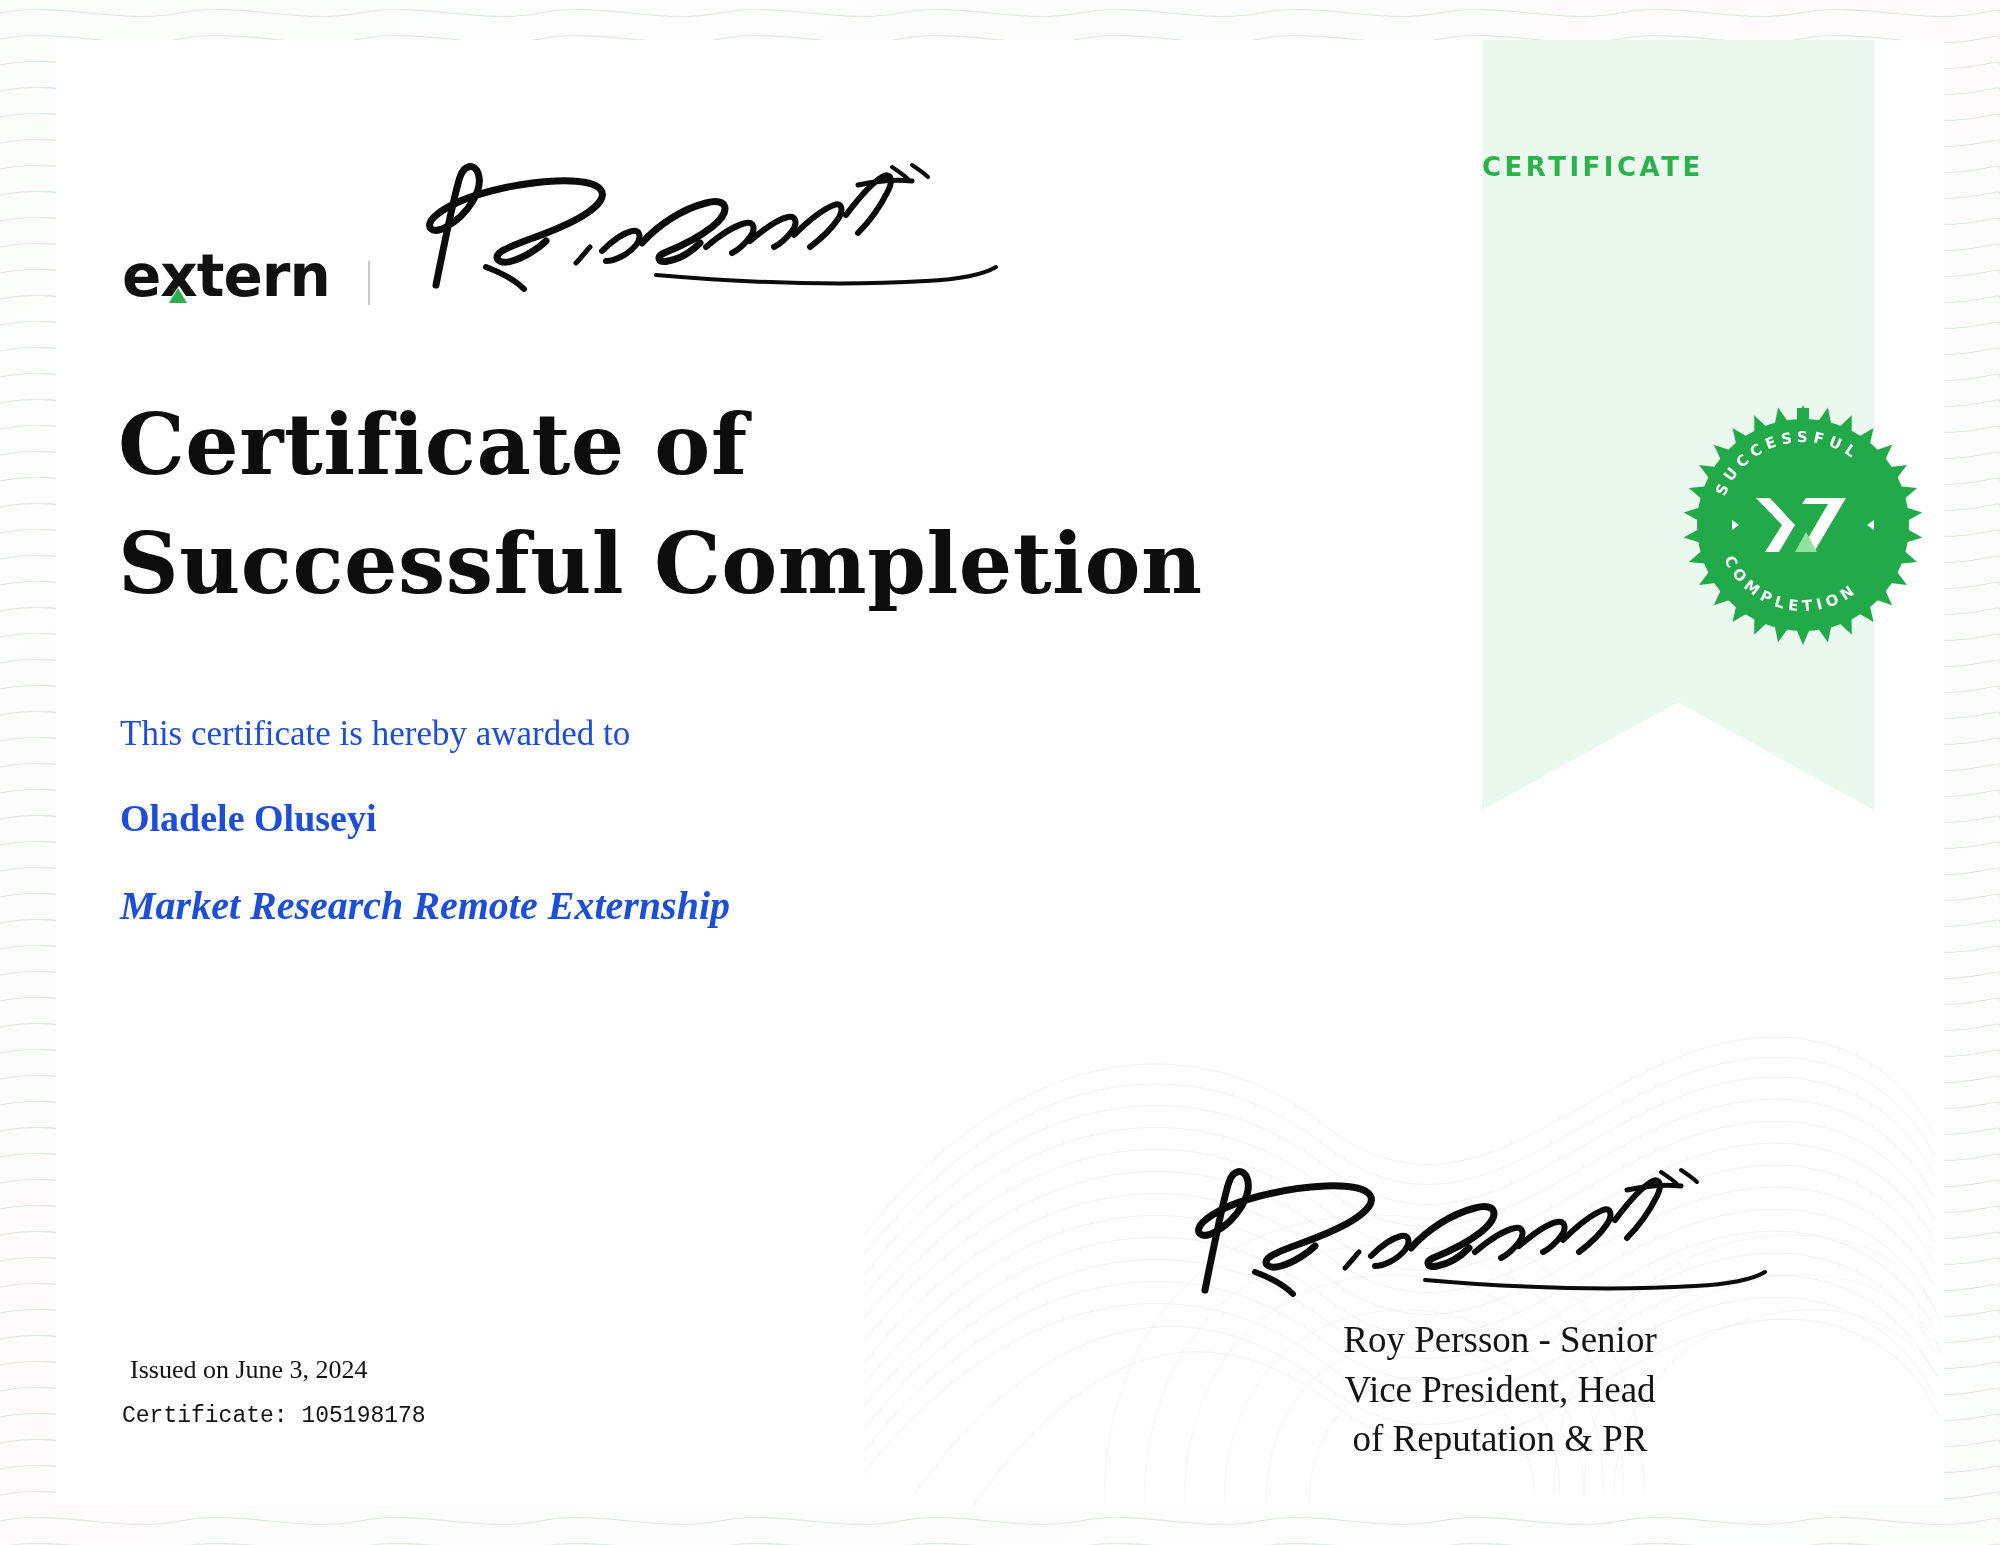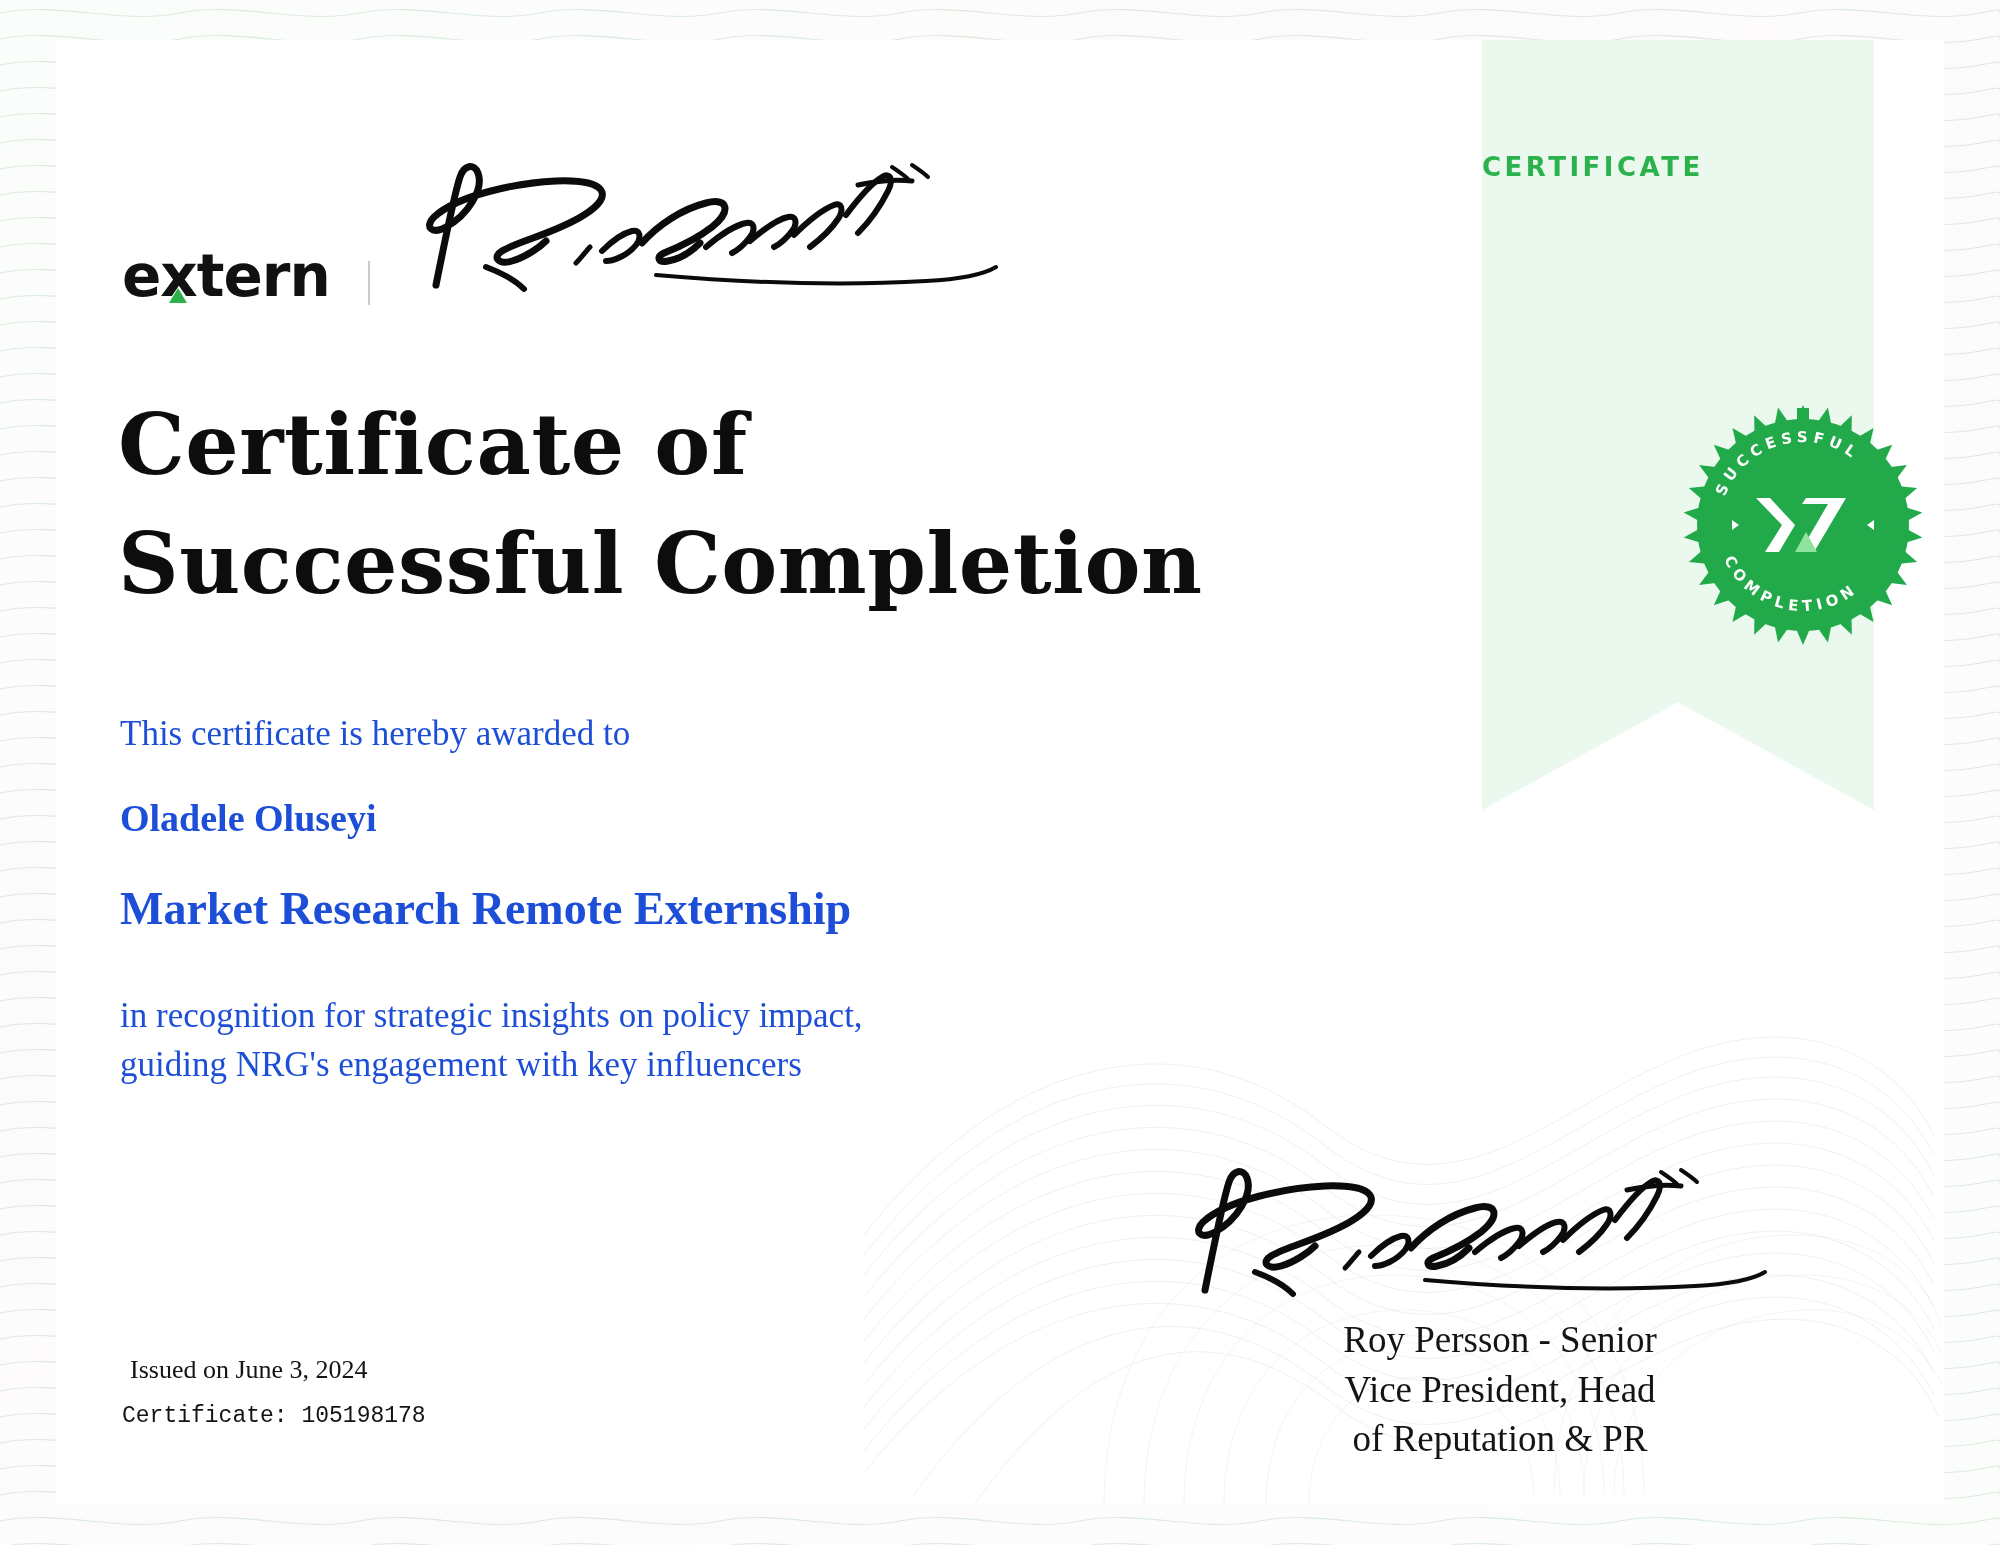--- a/index.html
+++ b/index.html
@@ -114,23 +114,24 @@
   .recipient {
     font-size: 38px;
     font-weight: 700;
     margin: 0 0 42px 0;
   }
   .appreciation {
     font-size: 35px;
     margin: 0 0 46px 0;
   }
   .program {
-    font-size: 46px;
+    font-size: 40px;
     font-weight: 700;
     margin: 0 0 52px 0;
+    font-style: italic;
   }
   .recognition {
     font-size: 35px;
     line-height: 1.42;
     margin: 56px 0 0 0;
     max-width: 1000px;
   }
 
   
   .issued-block {
@@ -294,24 +295,20 @@
 
   <div class="headline">
     <span class="line">Certificate of</span>
     <span class="line">Successful Completion</span>
   </div>
 
   <div class="body-block">
     <p class="awarded-to">This certificate is hereby awarded to</p>
     <p class="recipient">Oladele Oluseyi</p>
     <p class="program">Market Research Remote Externship</p>
-    <p class="recognition">
-      <span>in recognition for strategic insights on policy impact,</span><br>
-      <span>guiding NRG's engagement with key influencers</span>
-    </p>
   </div>
 
   <div class="issued-block">
     <p class="issued-on">Issued on June 3, 2024</p>
     <p class="cert-id">Certificate: 105198178</p>
   </div>
 
   <div class="ribbon"></div>
   <div class="ribbon-label" style="position:absolute; left:1482px; top:152px; width:392px;">CERTIFICATE</div>
 

